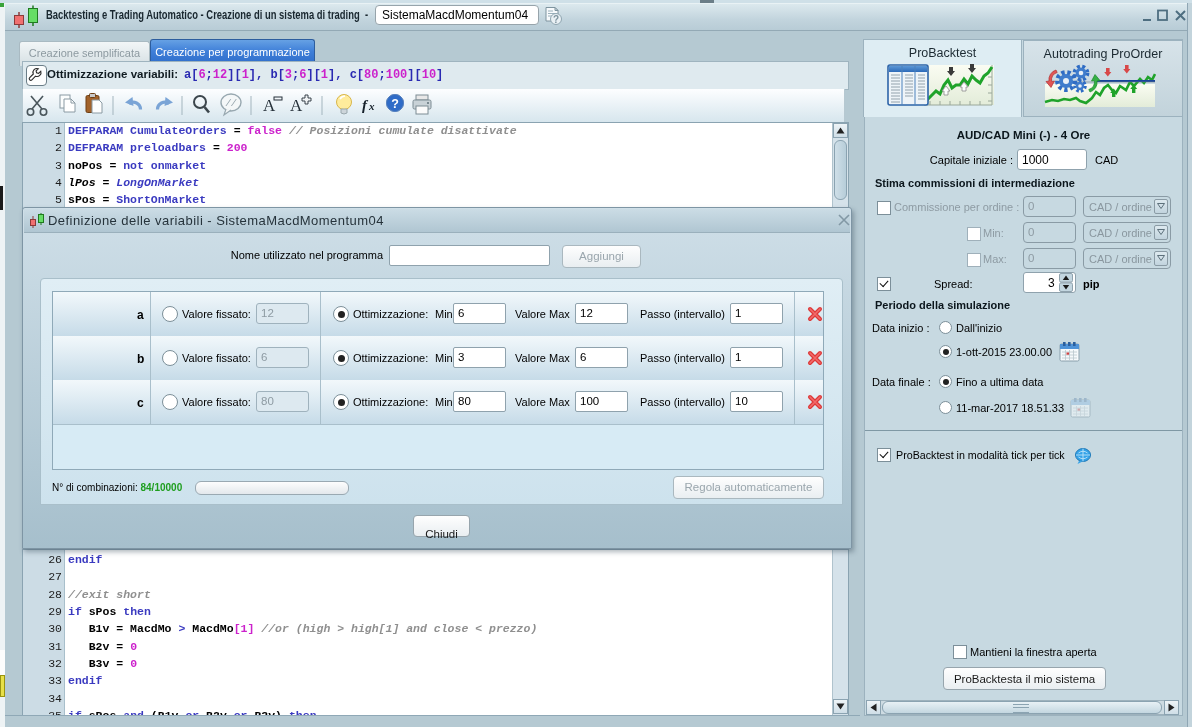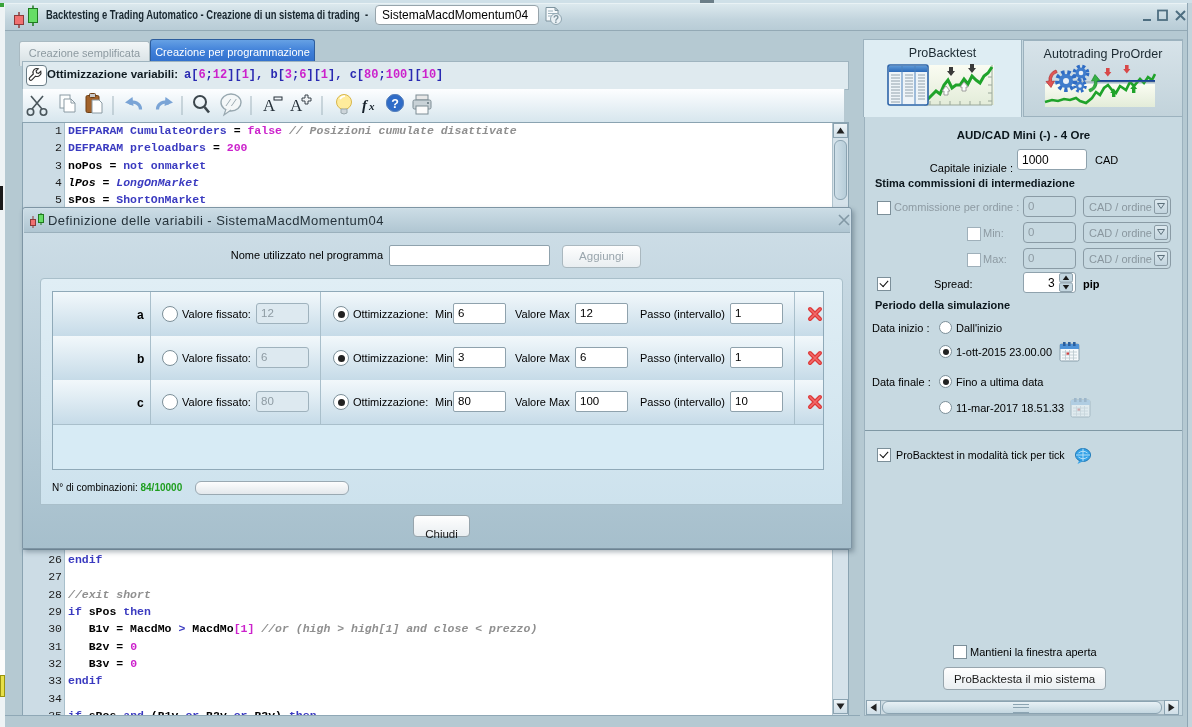--- a/index.html
+++ b/index.html
@@ -378,21 +378,21 @@
         <circle cx="37" cy="9" r="2.3" fill="#e8f0f8"></circle>
       <circle cx="36" cy="22" r="5" fill="none" stroke="#2f6cc4" stroke-width="3.6" stroke-dasharray="2.4 2"></circle>
       <circle cx="36" cy="22" r="4.2" fill="#3f7ccc"></circle>
         <circle cx="36" cy="22" r="1.8" fill="#e8f0f8"></circle>
     </g>
     <path d="M12 6 a10 10 0 0 0 -7 11 l-3 0.5 5 6 3.5 -6.5 -2.8 0.5 a7.5 7.5 0 0 1 5.5 -9 z" fill="#e05555" stroke="#b03030" stroke-width="0.7"></path>
     <path d="M46 28 a10 10 0 0 0 7 -11 l3 -0.5 -5 -6 -3.5 6.5 2.8 -0.5 a7.5 7.5 0 0 1 -5.5 9 z" fill="#35b045" stroke="#1d8a2d" stroke-width="0.7"></path>
   </svg>
 
   <div class="abs bold13" style="left:864px;top:129px;width:319px;text-align:center;font-size:11.5px;">AUD/CAD Mini (-) - 4 Ore</div>
-  <div class="lbl" style="right:179px;top:162px;">Capitale iniziale :</div>
+  <div class="lbl" style="right:179px;top:154px;">Capitale iniziale :</div>
   <div class="tinput" style="left:1017px;top:149px;width:64px;border-radius:3px;font-size:12px;">1000</div>
   <div class="lbl" style="left:1095px;top:154px;">CAD</div>
   <div class="abs bold13" style="left:875px;top:177px;font-size:11px;">Stima commissioni di intermediazione</div>
   <div class="cbox" style="left:877px;top:201px;"></div>
   <div class="lblg" style="left:894px;top:201px;">Commissione per ordine :</div>
   <div class="dinput" style="left:1023px;top:196px;width:47px;background:transparent;border-color:#8a9ba5;border-radius:4px;">0</div>
   <div class="ddown" style="left:1083px;top:196px;">CAD / ordine<div class="ddbtn"><svg width="12" height="12" viewBox="0 0 12 12">
           <path d="M2.5 3.5 h7 l-3.5 5 z" fill="none" stroke="#5c707b" stroke-width="1"></path>
         </svg></div></div>
   <div class="cbox" style="left:967px;top:227px;border-color:#9fb0ba;"></div>
@@ -563,19 +563,20 @@
         <div class="lbl" style="left:587px;top:16px;">Passo (intervallo)</div>
         <div class="tinput" style="left:677px;top:11px;width:47px;">10</div>
         <svg class="abs" style="left:753px;top:13px" width="18" height="18" viewBox="0 0 18 18">
             <path d="M4 4 L14 14 M14 4 L4 14" stroke="#dd3838" stroke-width="4" stroke-linecap="round"></path>
             <path d="M4 4 L14 14 M14 4 L4 14" stroke="#f26a6a" stroke-width="1.6" stroke-linecap="round"></path>
           </svg>
       </div>
     </div>
     <div class="lbl" style="left:29px;top:274px;font-size:10px;">N° di combinazioni: <b style="color:#1e9e1e">84/10000</b></div>
     <div class="abs" style="left:172px;top:273px;width:152px;height:12px;border:1px solid #9aa9b2;border-radius:6px;background:linear-gradient(#fdfdfd,#e3e8ec);"></div>
+    <div class="btn dis" style="left:650px;top:268px;width:151px;height:23px;padding-top:4px;">Regola automaticamente</div>
     <div class="btn" style="left:390px;top:307px;width:57px;height:22px;padding-top:12px;">Chiudi</div>
   </div>
 
   <div class="abs" style="left:1187px;top:3px;width:5px;height:724px;background:#c3d4dc;border-left:1px solid #8fa6b4;box-sizing:border-box;"></div>
 
   <div class="abs" style="left:5px;top:715px;width:855px;height:12px;background:#b5c9d2;border-top:1px solid #8fa8b6;"></div>
 </div>
 
 </body></html>

